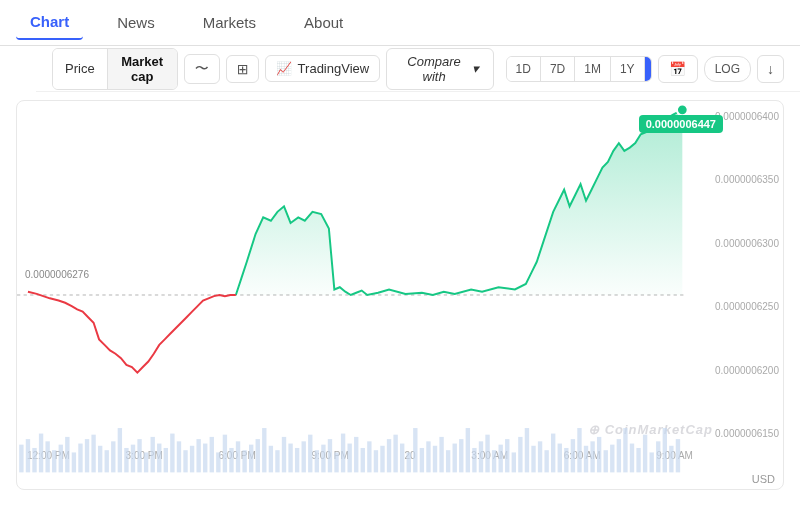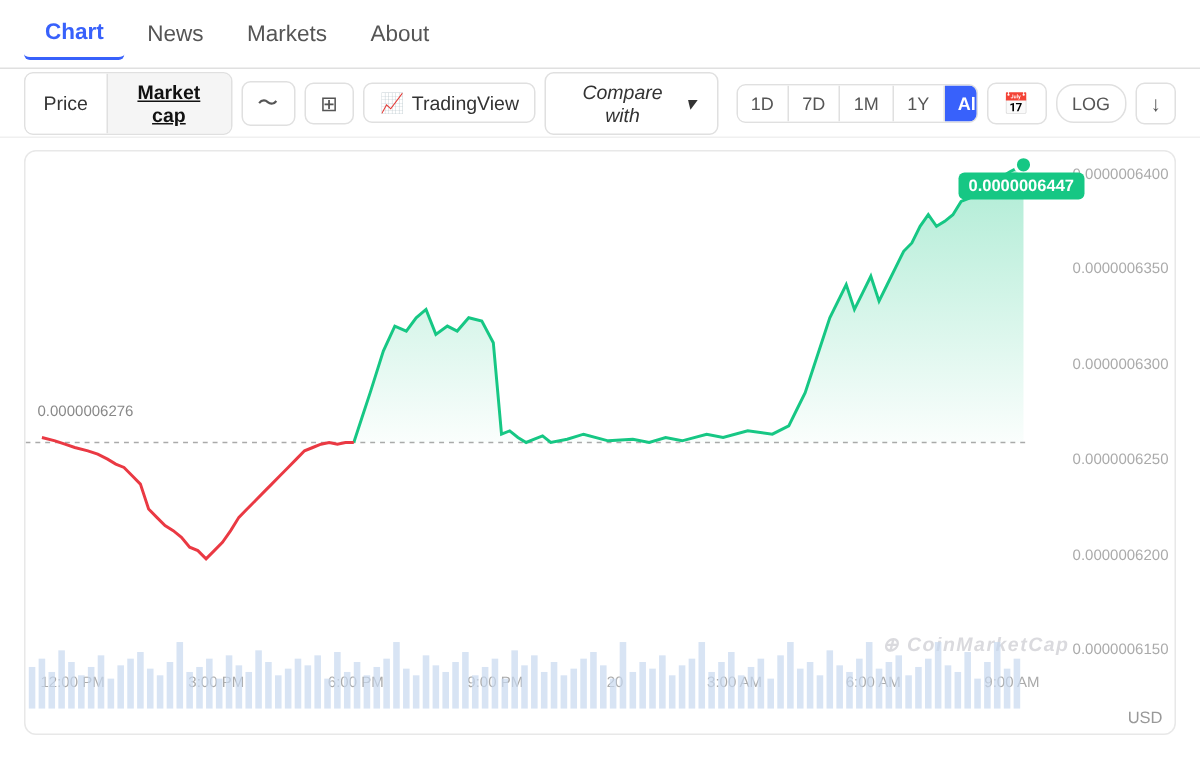--- a/index.html
+++ b/index.html
@@ -11,21 +11,21 @@
       overflow: hidden;
     }
 
     
     .nav-bar {
       display: flex;
       align-items: center;
       border-bottom: 1px solid #e0e0e0;
       padding: 0 16px;
       height: 46px;
-      gap: 1px;
+      gap: 20px;
     }
     .nav-item {
       padding: 8px 14px;
       font-size: 15px;
       color: #555;
       cursor: pointer;
       border-radius: 4px;
       text-decoration: none;
     }
     .nav-item.active {
@@ -35,20 +35,21 @@
     }
 
     
     .toolbar {
       display: flex;
       align-items: center;
       padding: 8px 16px;
       gap: 6px;
       border-bottom: 1px solid #f0f0f0;
       height: 46px;
+      margin-left: 36px;
     }
     .btn-group {
       display: flex;
       border: 1px solid #e0e0e0;
       border-radius: 6px;
       overflow: hidden;
     }
     .btn-group .tb-btn {
       border: none;
       border-right: 1px solid #e0e0e0;
@@ -56,21 +57,20 @@
       font-size: 13px;
       cursor: pointer;
       background: #fff;
       color: #333;
     }
     .btn-group .tb-btn:last-child { border-right: none; }
     .btn-group .tb-btn.active {
       background: #f5f5f5;
       font-weight: 600;
       color: #111;
-      text-decoration: underline;
     }
     .tb-icon-btn {
       border: 1px solid #e0e0e0;
       border-radius: 6px;
       padding: 5px 10px;
       background: #fff;
       cursor: pointer;
       font-size: 14px;
       color: #555;
       display: flex; align-items: center; gap: 4px;

